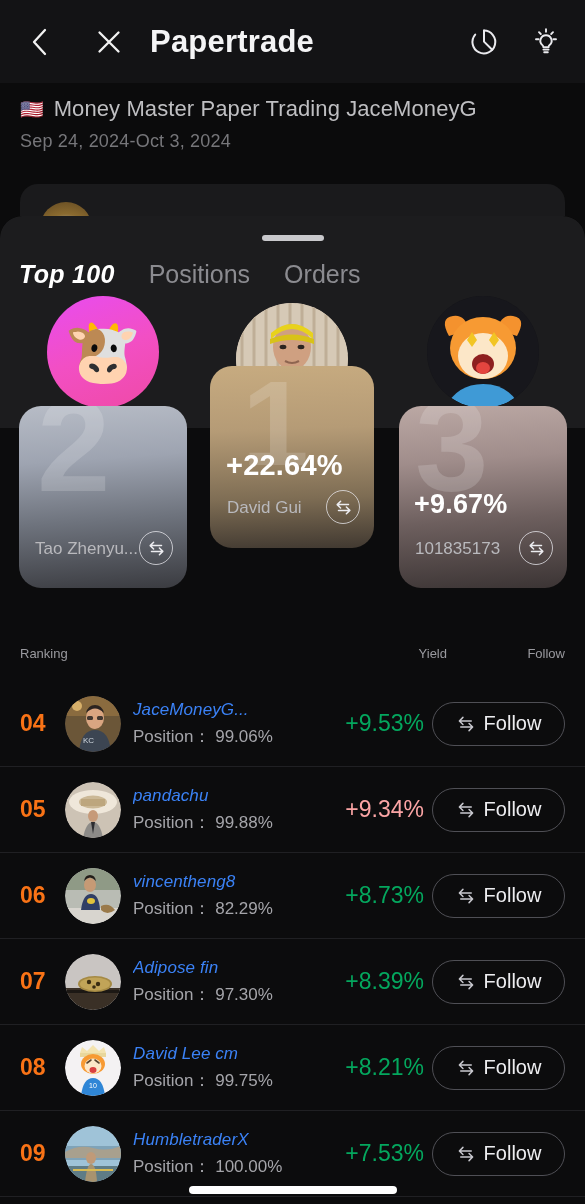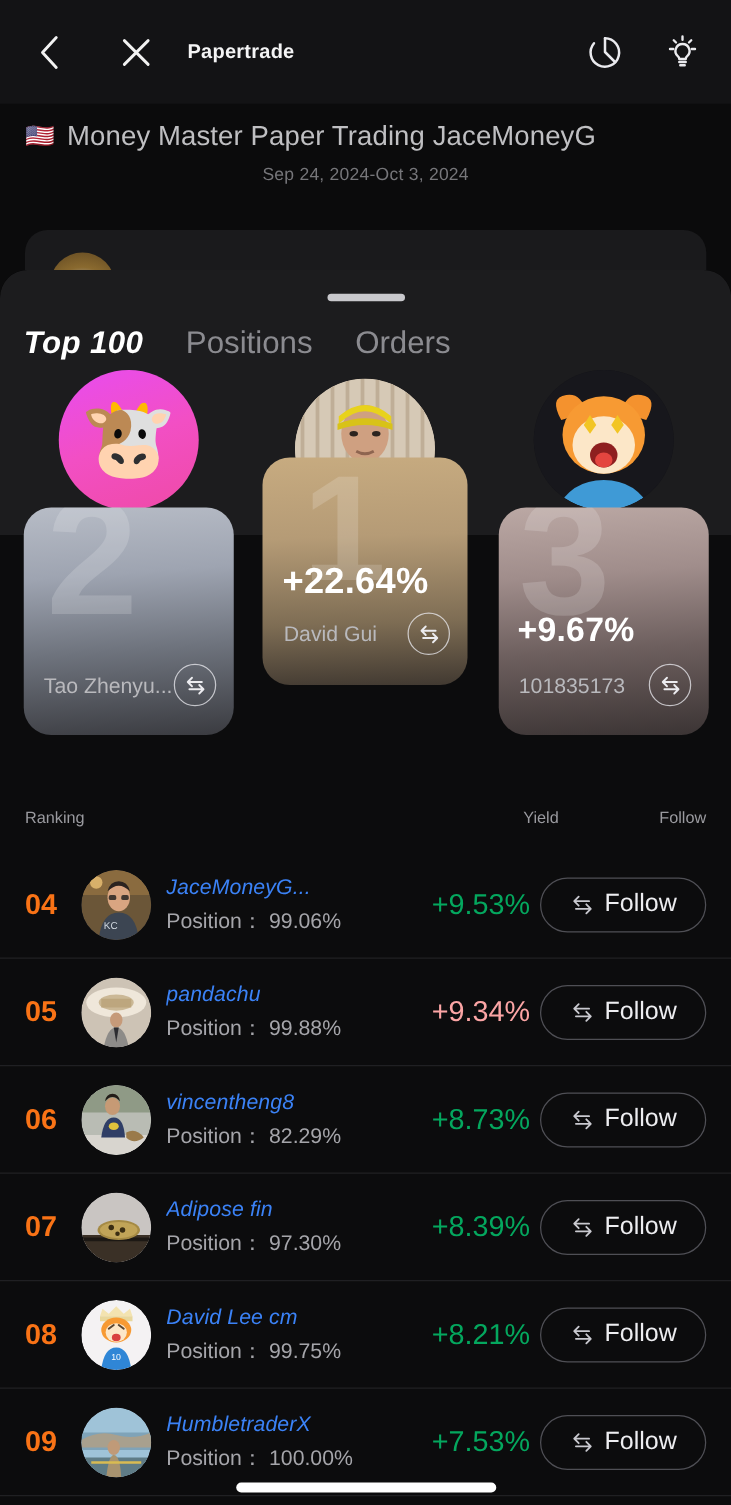--- a/index.html
+++ b/index.html
@@ -21,31 +21,31 @@
     position: absolute; top: 0; left: 0;
     width: 585px; height: 83px;
     background: #131315;
     display: flex; align-items: center;
     padding: 0 22px;
   }
   .nav-ic { width: 34px; height: 34px; display: flex; align-items: center; justify-content: center; color: #f2f2f2; }
   .nav-back { margin-right: 36px; }
   .nav-close { margin-right: 24px; }
   .nav-title {
-    font-size: 16px; font-weight: 700; color: #f4f4f5;
+    font-size: 31px; font-weight: 700; color: #f4f4f5;
     letter-spacing: .2px; white-space: nowrap;
   }
   .nav-right { margin-left: auto; display: flex; align-items: center; gap: 28px; }
 
   
   .comp-head { position: absolute; top: 88px; left: 0; width: 585px; padding: 8px 20px 0; }
   .comp-title-row { display: flex; align-items: center; gap: 10px; }
   .flag-icon { font-size: 19px; line-height: 1; }
   .comp-title { font-size: 22px; color: #bfbfc2; letter-spacing: .1px; white-space: nowrap; }
-  .comp-dates { margin-top: 9px; font-size: 14px; color: #76767a; letter-spacing: .2px; text-align: center; }
+  .comp-dates { margin-top: 9px; font-size: 18px; color: #76767a; letter-spacing: .2px; }
 
   
   .ghost-card {
     position: absolute; top: 184px; left: 20px;
     width: 545px; height: 90px;
     background: #1a1a1c; border-radius: 18px;
     display: flex; align-items: flex-start; padding: 18px 20px; gap: 16px;
   }
   .ghost-av {
     width: 52px; height: 52px; border-radius: 50%;

